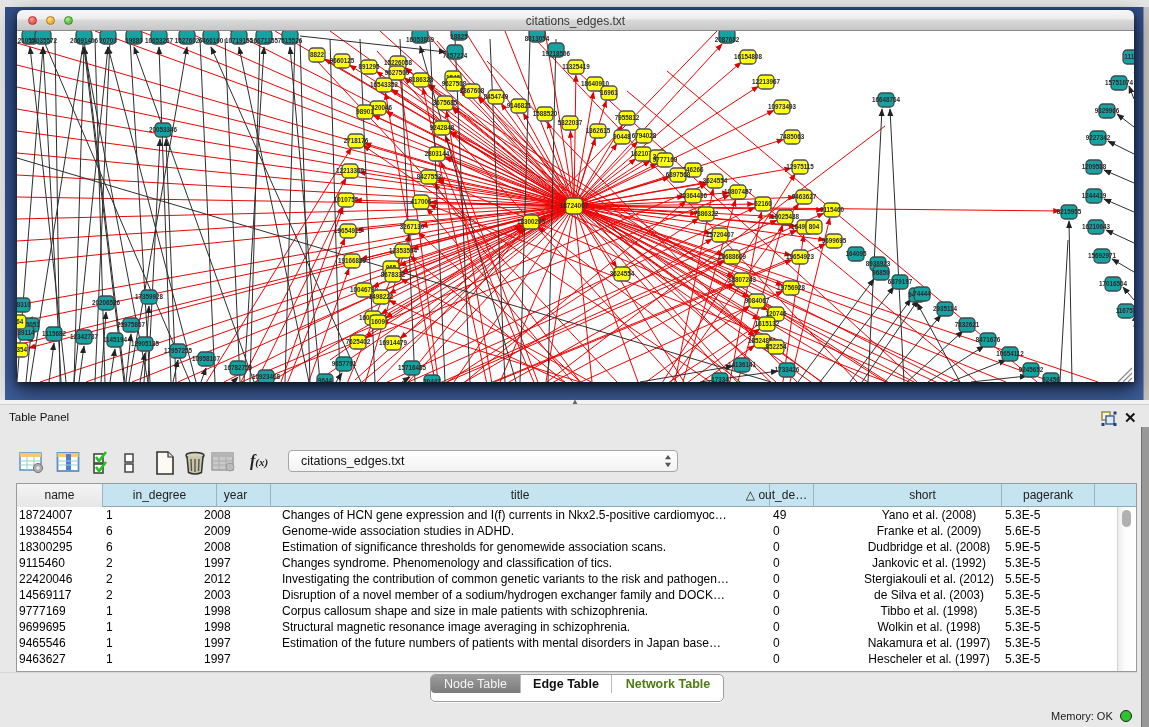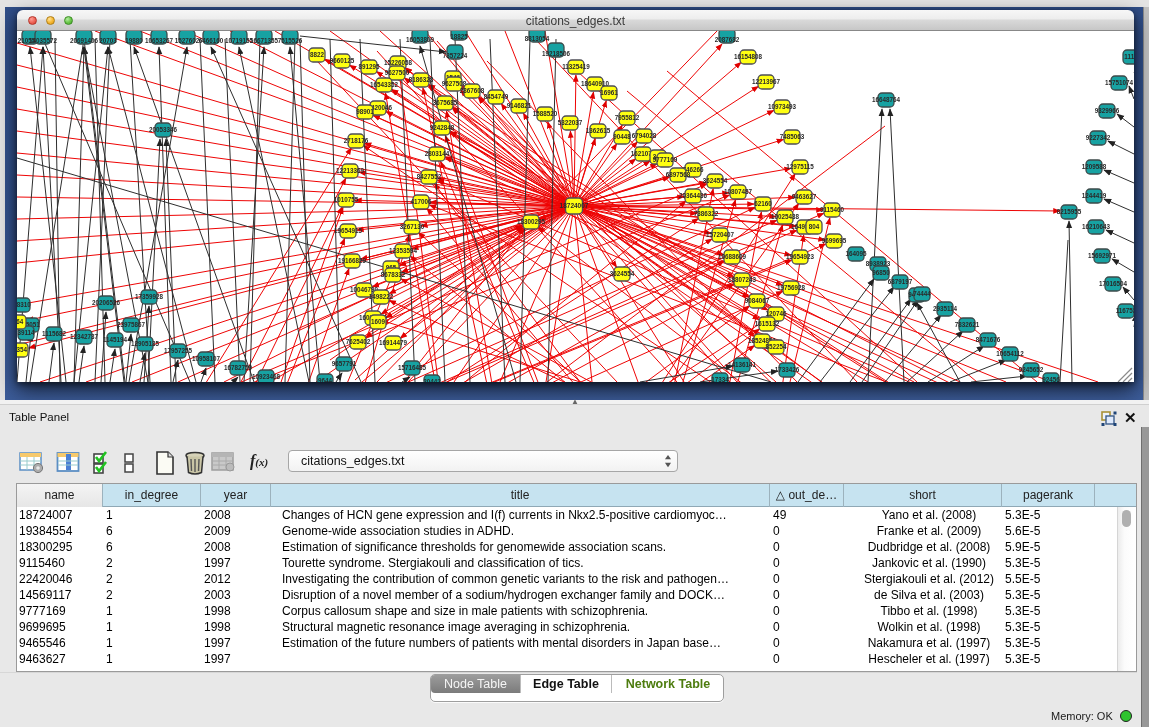--- a/index.html
+++ b/index.html
@@ -732,24 +732,24 @@
       <svg id="dd-arrows" viewBox="0 0 9 16">
             <path d="M4.5 1 L8 6 L1 6 z" fill="#555"></path>
             <path d="M4.5 15 L8 10 L1 10 z" fill="#555"></path>
           </svg>
     </div>
   </div>
 
   <div id="tbl">
     <div id="thead">
       <div class="th" style="left:0;width:86px;background:linear-gradient(180deg,#f4f4f4,#e6e6e6);">name</div>
-      <div class="th" style="left:86px;width:98px;">in_degree</div>
+      <div class="th" style="left:86px;width:114px;">in_degree</div>
       <div class="th" style="left:184px;width:70px;">year</div>
       <div class="th" style="left:254px;width:499px;">title</div>
-      <div class="th" style="left:753px;width:74px;">△ out_de…</div>
+      <div class="th" style="left:723px;width:74px;">△ out_de…</div>
       <div class="th" style="left:827px;width:158px;">short</div>
       <div class="th" style="left:985px;width:93px;">pagerank</div>
     </div>
     <div id="tbody">
 <div class="tr">
             <div class="c1">18724007</div>
             <div class="c2">1</div>
             <div class="c3">2008</div>
             <div class="c4">Changes of HCN gene expression and I(f) currents in Nkx2.5-positive cardiomyoc…</div>
             <div class="c5">49</div>
@@ -771,23 +771,23 @@
             <div class="c3">2008</div>
             <div class="c4">Estimation of significance thresholds for genomewide association scans.</div>
             <div class="c5">0</div>
             <div class="c6">Dudbridge et al. (2008)</div>
             <div class="c7">5.9E-5</div>
           </div>
 <div class="tr">
             <div class="c1">9115460</div>
             <div class="c2">2</div>
             <div class="c3">1997</div>
-            <div class="c4">Tourette syndrome. Stergiakouli and classification of tics.</div>
+            <div class="c4">Changes syndrome. Phenomenology and classification of tics.</div>
             <div class="c5">0</div>
-            <div class="c6">Jankovic et al. (1990)</div>
+            <div class="c6">Jankovic et al. (1992)</div>
             <div class="c7">5.3E-5</div>
           </div>
 <div class="tr">
             <div class="c1">22420046</div>
             <div class="c2">2</div>
             <div class="c3">2012</div>
             <div class="c4">Investigating the contribution of common genetic variants to the risk and pathogen…</div>
             <div class="c5">0</div>
             <div class="c6">Stergiakouli et al. (2012)</div>
             <div class="c7">5.5E-5</div>

